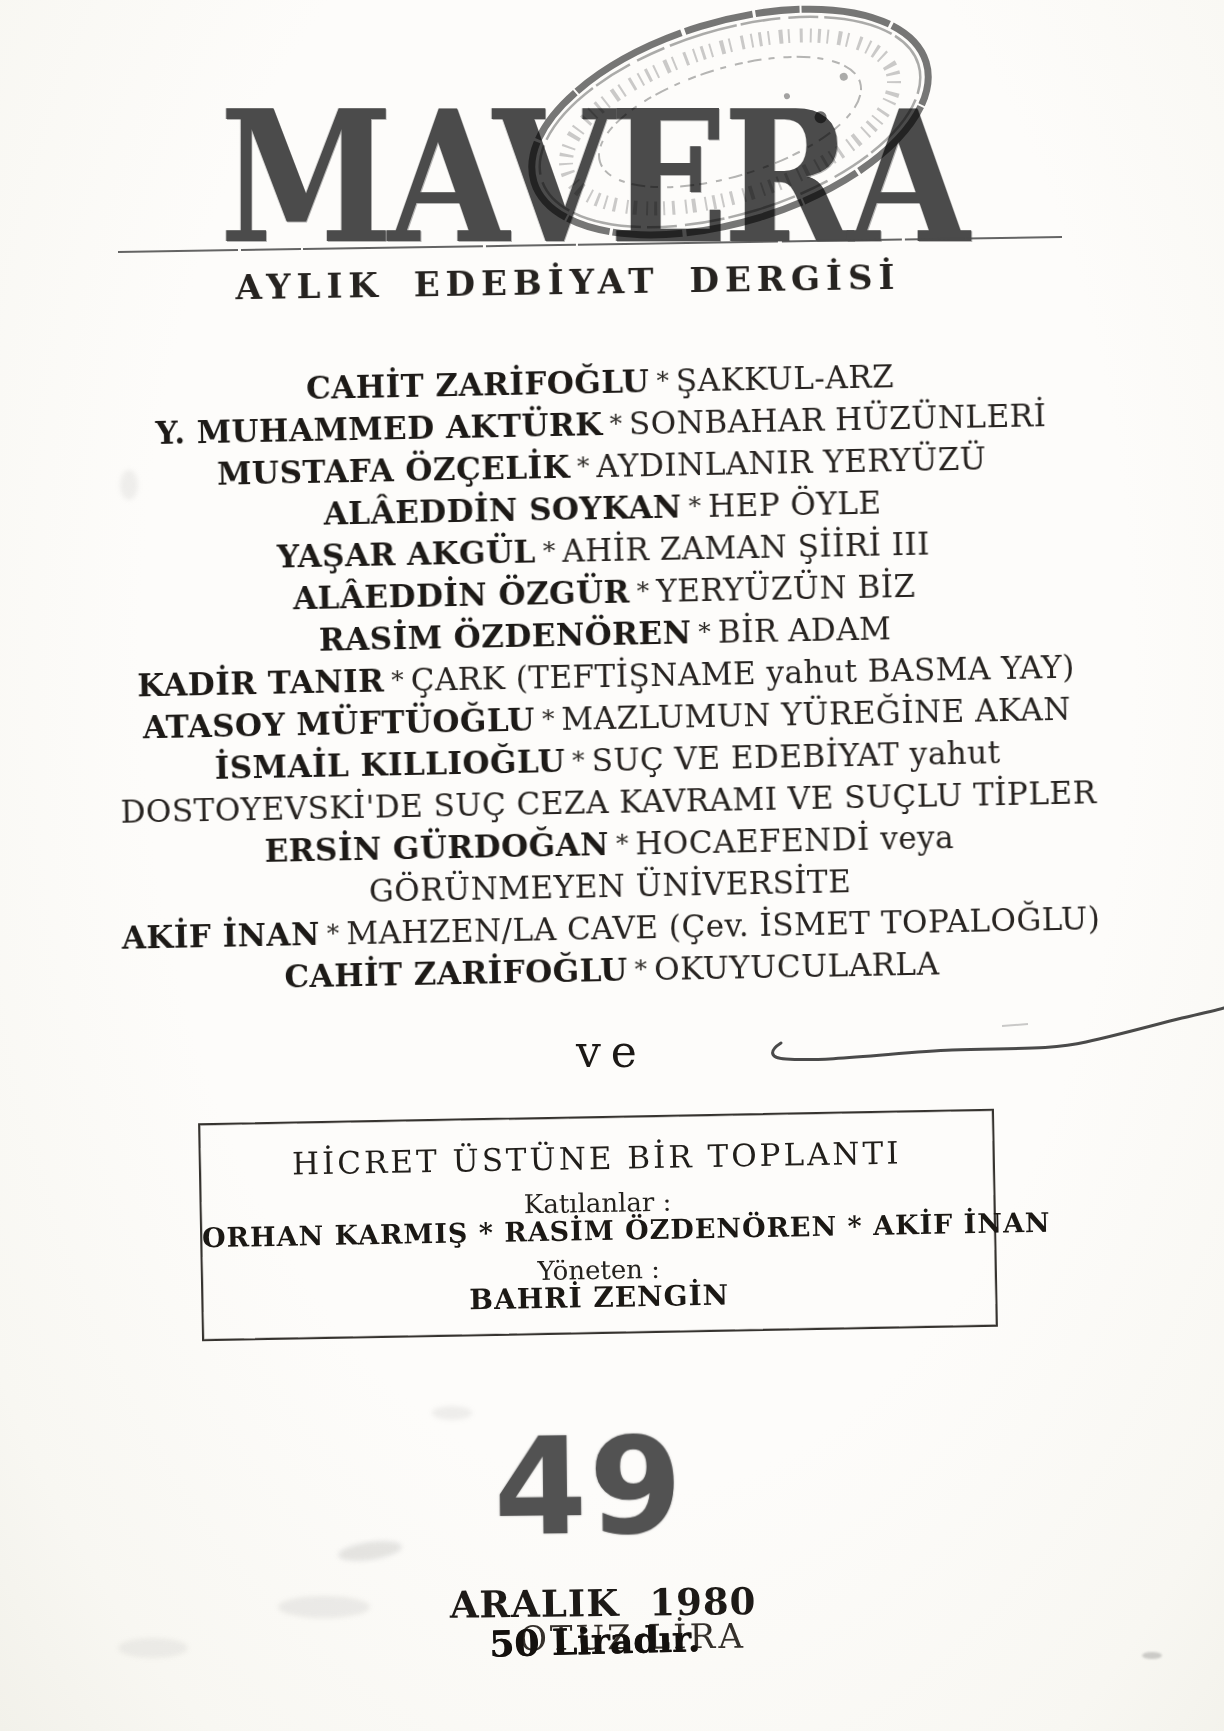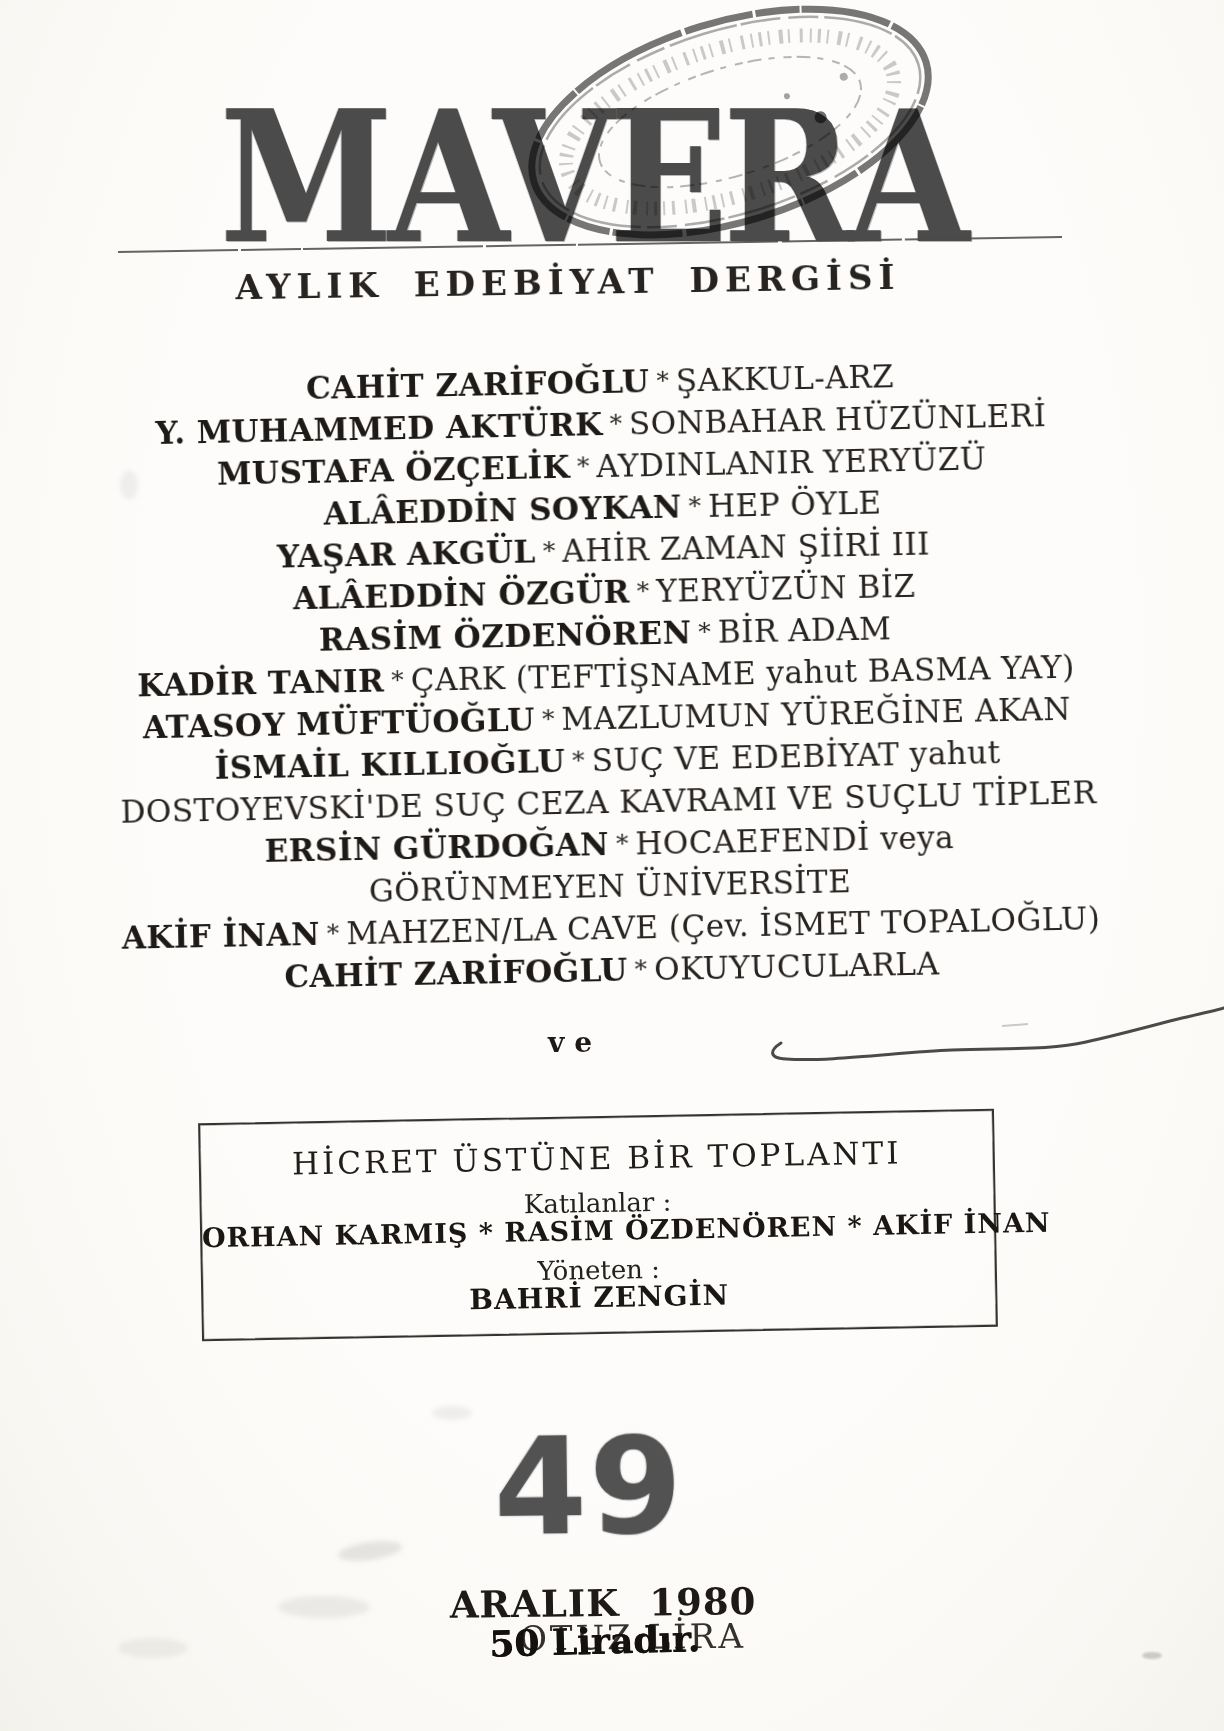--- a/index.html
+++ b/index.html
@@ -49,23 +49,23 @@
     transform:translateX(-6px) rotate(-1.15deg);
     transform-origin:50% 50%;
     white-space:nowrap;
     filter:blur(.15px);
   }
   .toc-line{height:42px;}
   .toc-line .a{font-weight:700;color:#1d1a17;letter-spacing:.5px;}
   .toc-line .s{font-size:.8em;position:relative;top:-3px;padding:0 7px;color:#2a2723;}
   .toc-line .t{font-weight:400;color:#272320;letter-spacing:.5px;}
   .connector{
-    left:548px;top:1026px;
-    font-size:28px;letter-spacing:10px;
-    color:#1c1916;font-weight:700;
+    left:576px;top:1026px;
+    font-size:44px;letter-spacing:10px;
+    color:#1c1916;font-weight:400;
   }
   .pen{left:0;top:0;pointer-events:none;}
 
   
   .panel{
     left:200px;top:1116px;width:792px;height:214px;
     border:2.5px solid #36332f;
     box-shadow:inset 0 0 0 .5px rgba(54,51,47,.45);
     transform:rotate(-1.05deg);
     transform-origin:50% 50%;

